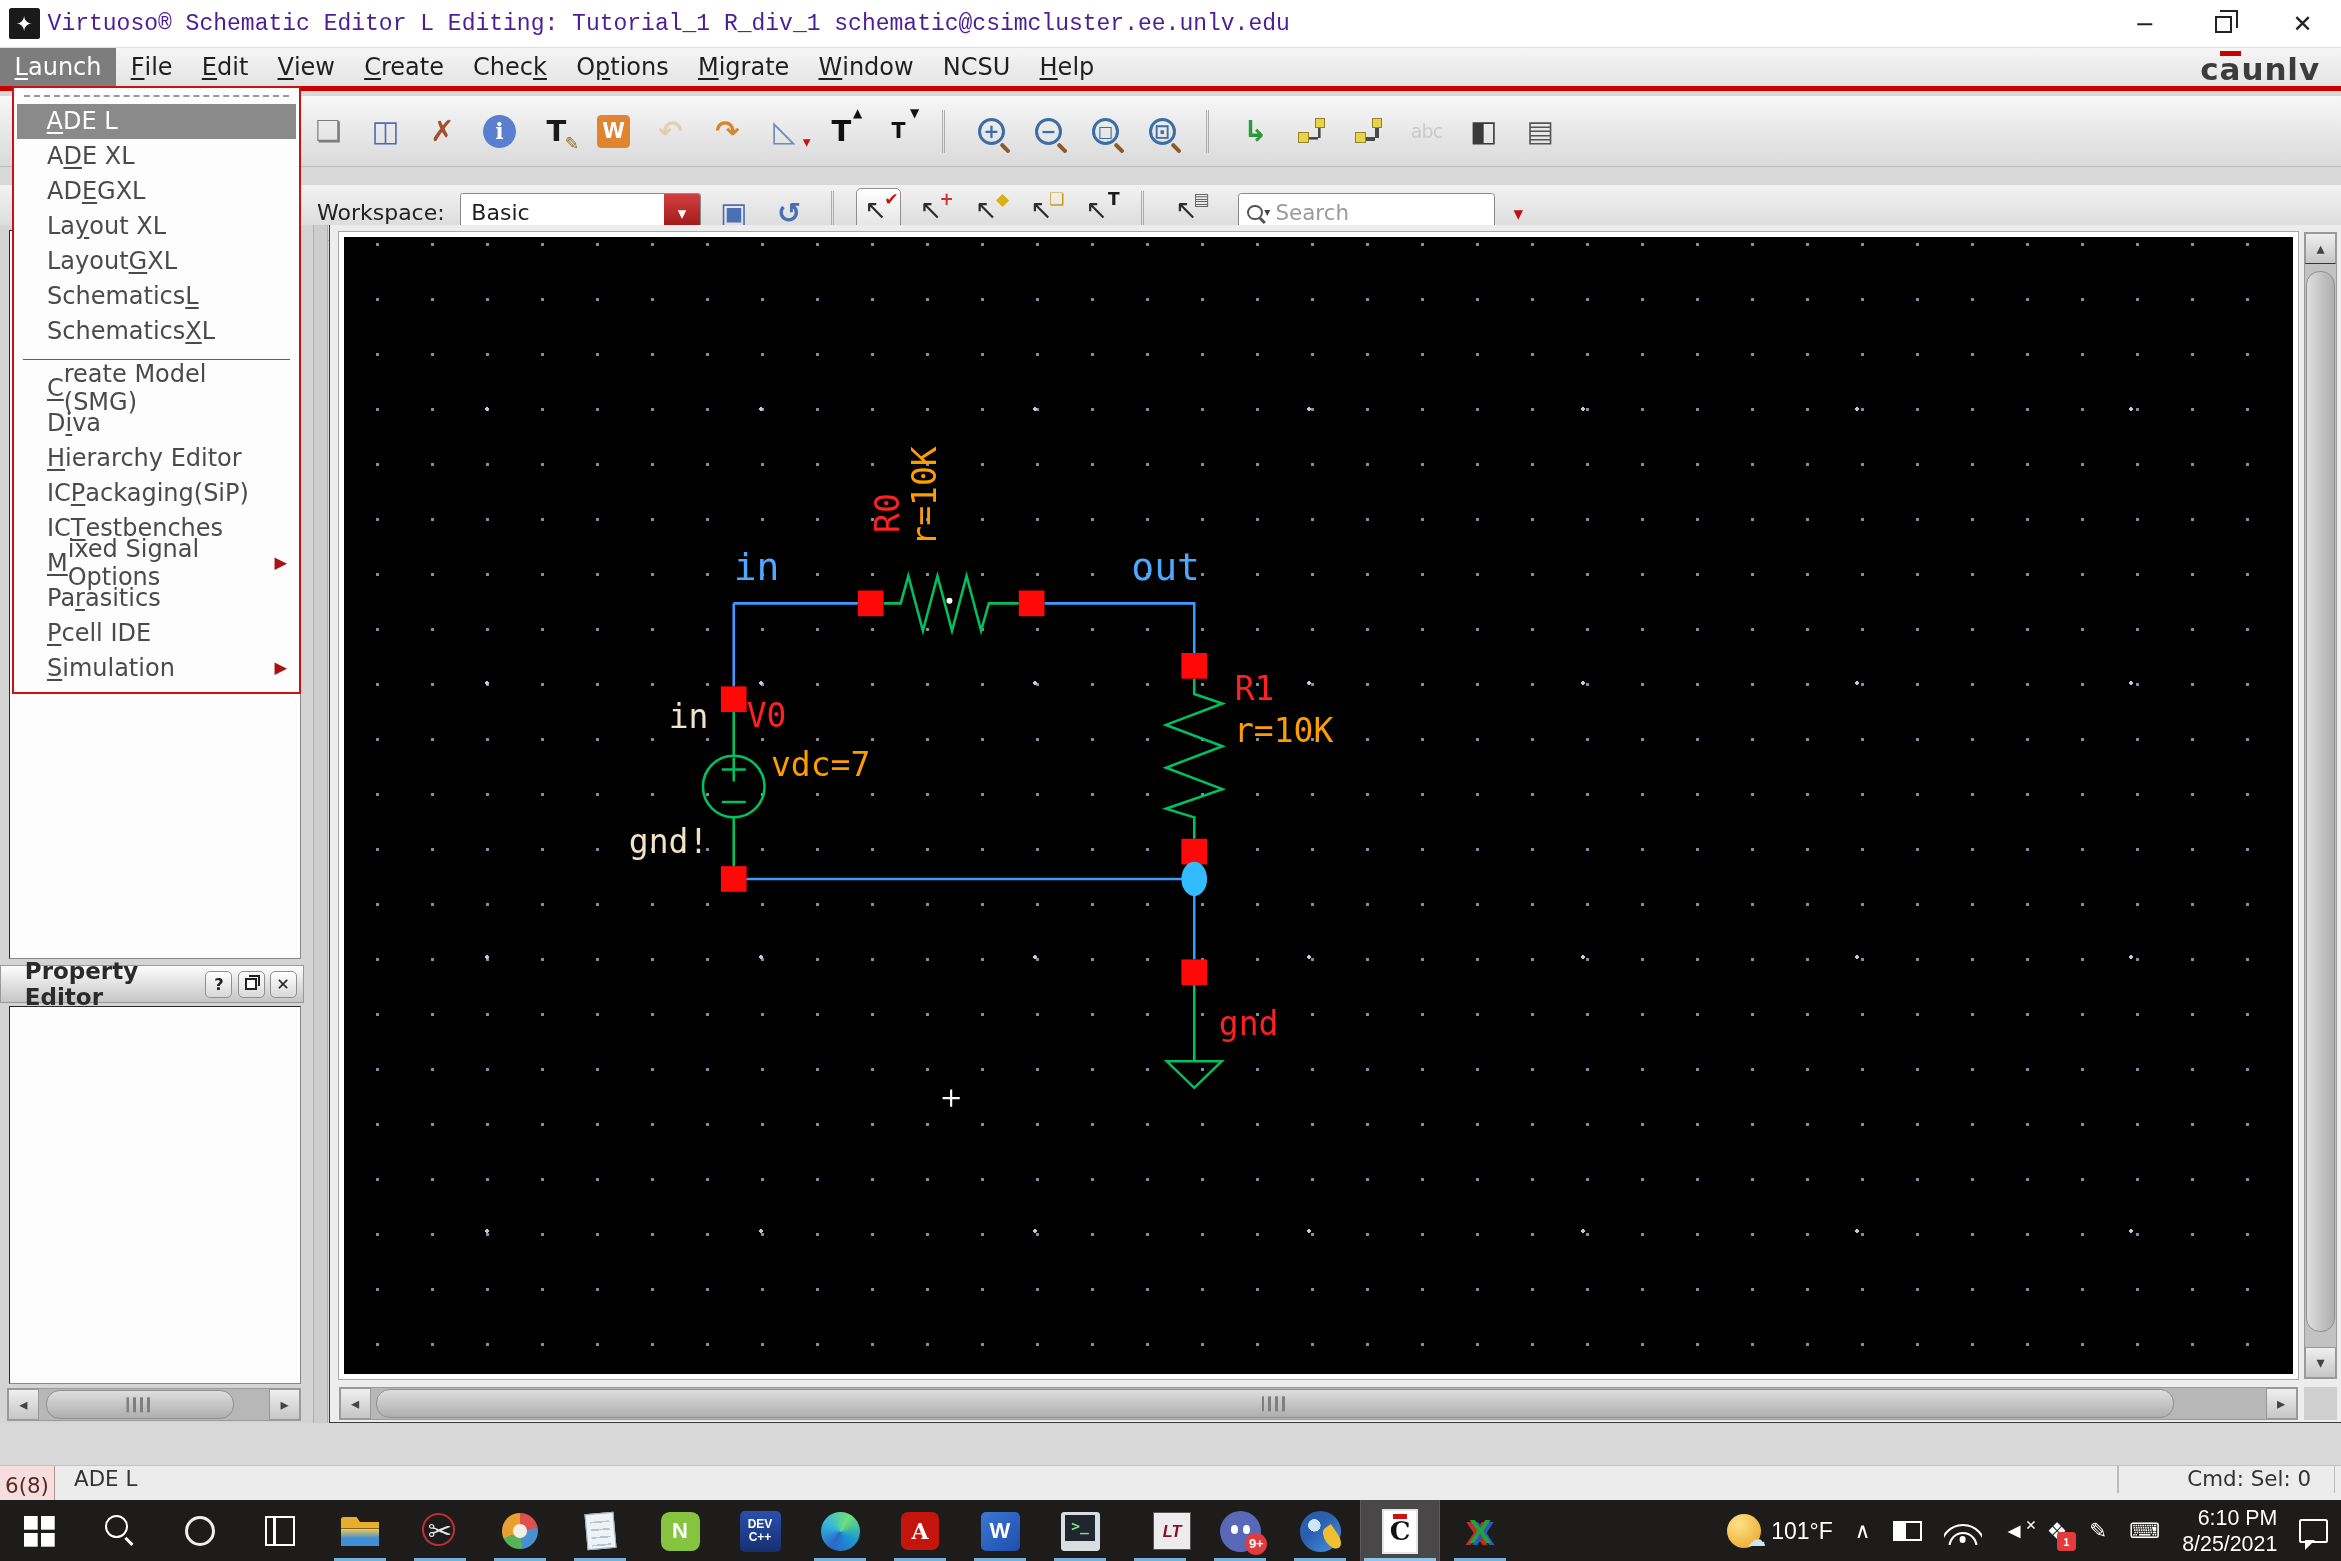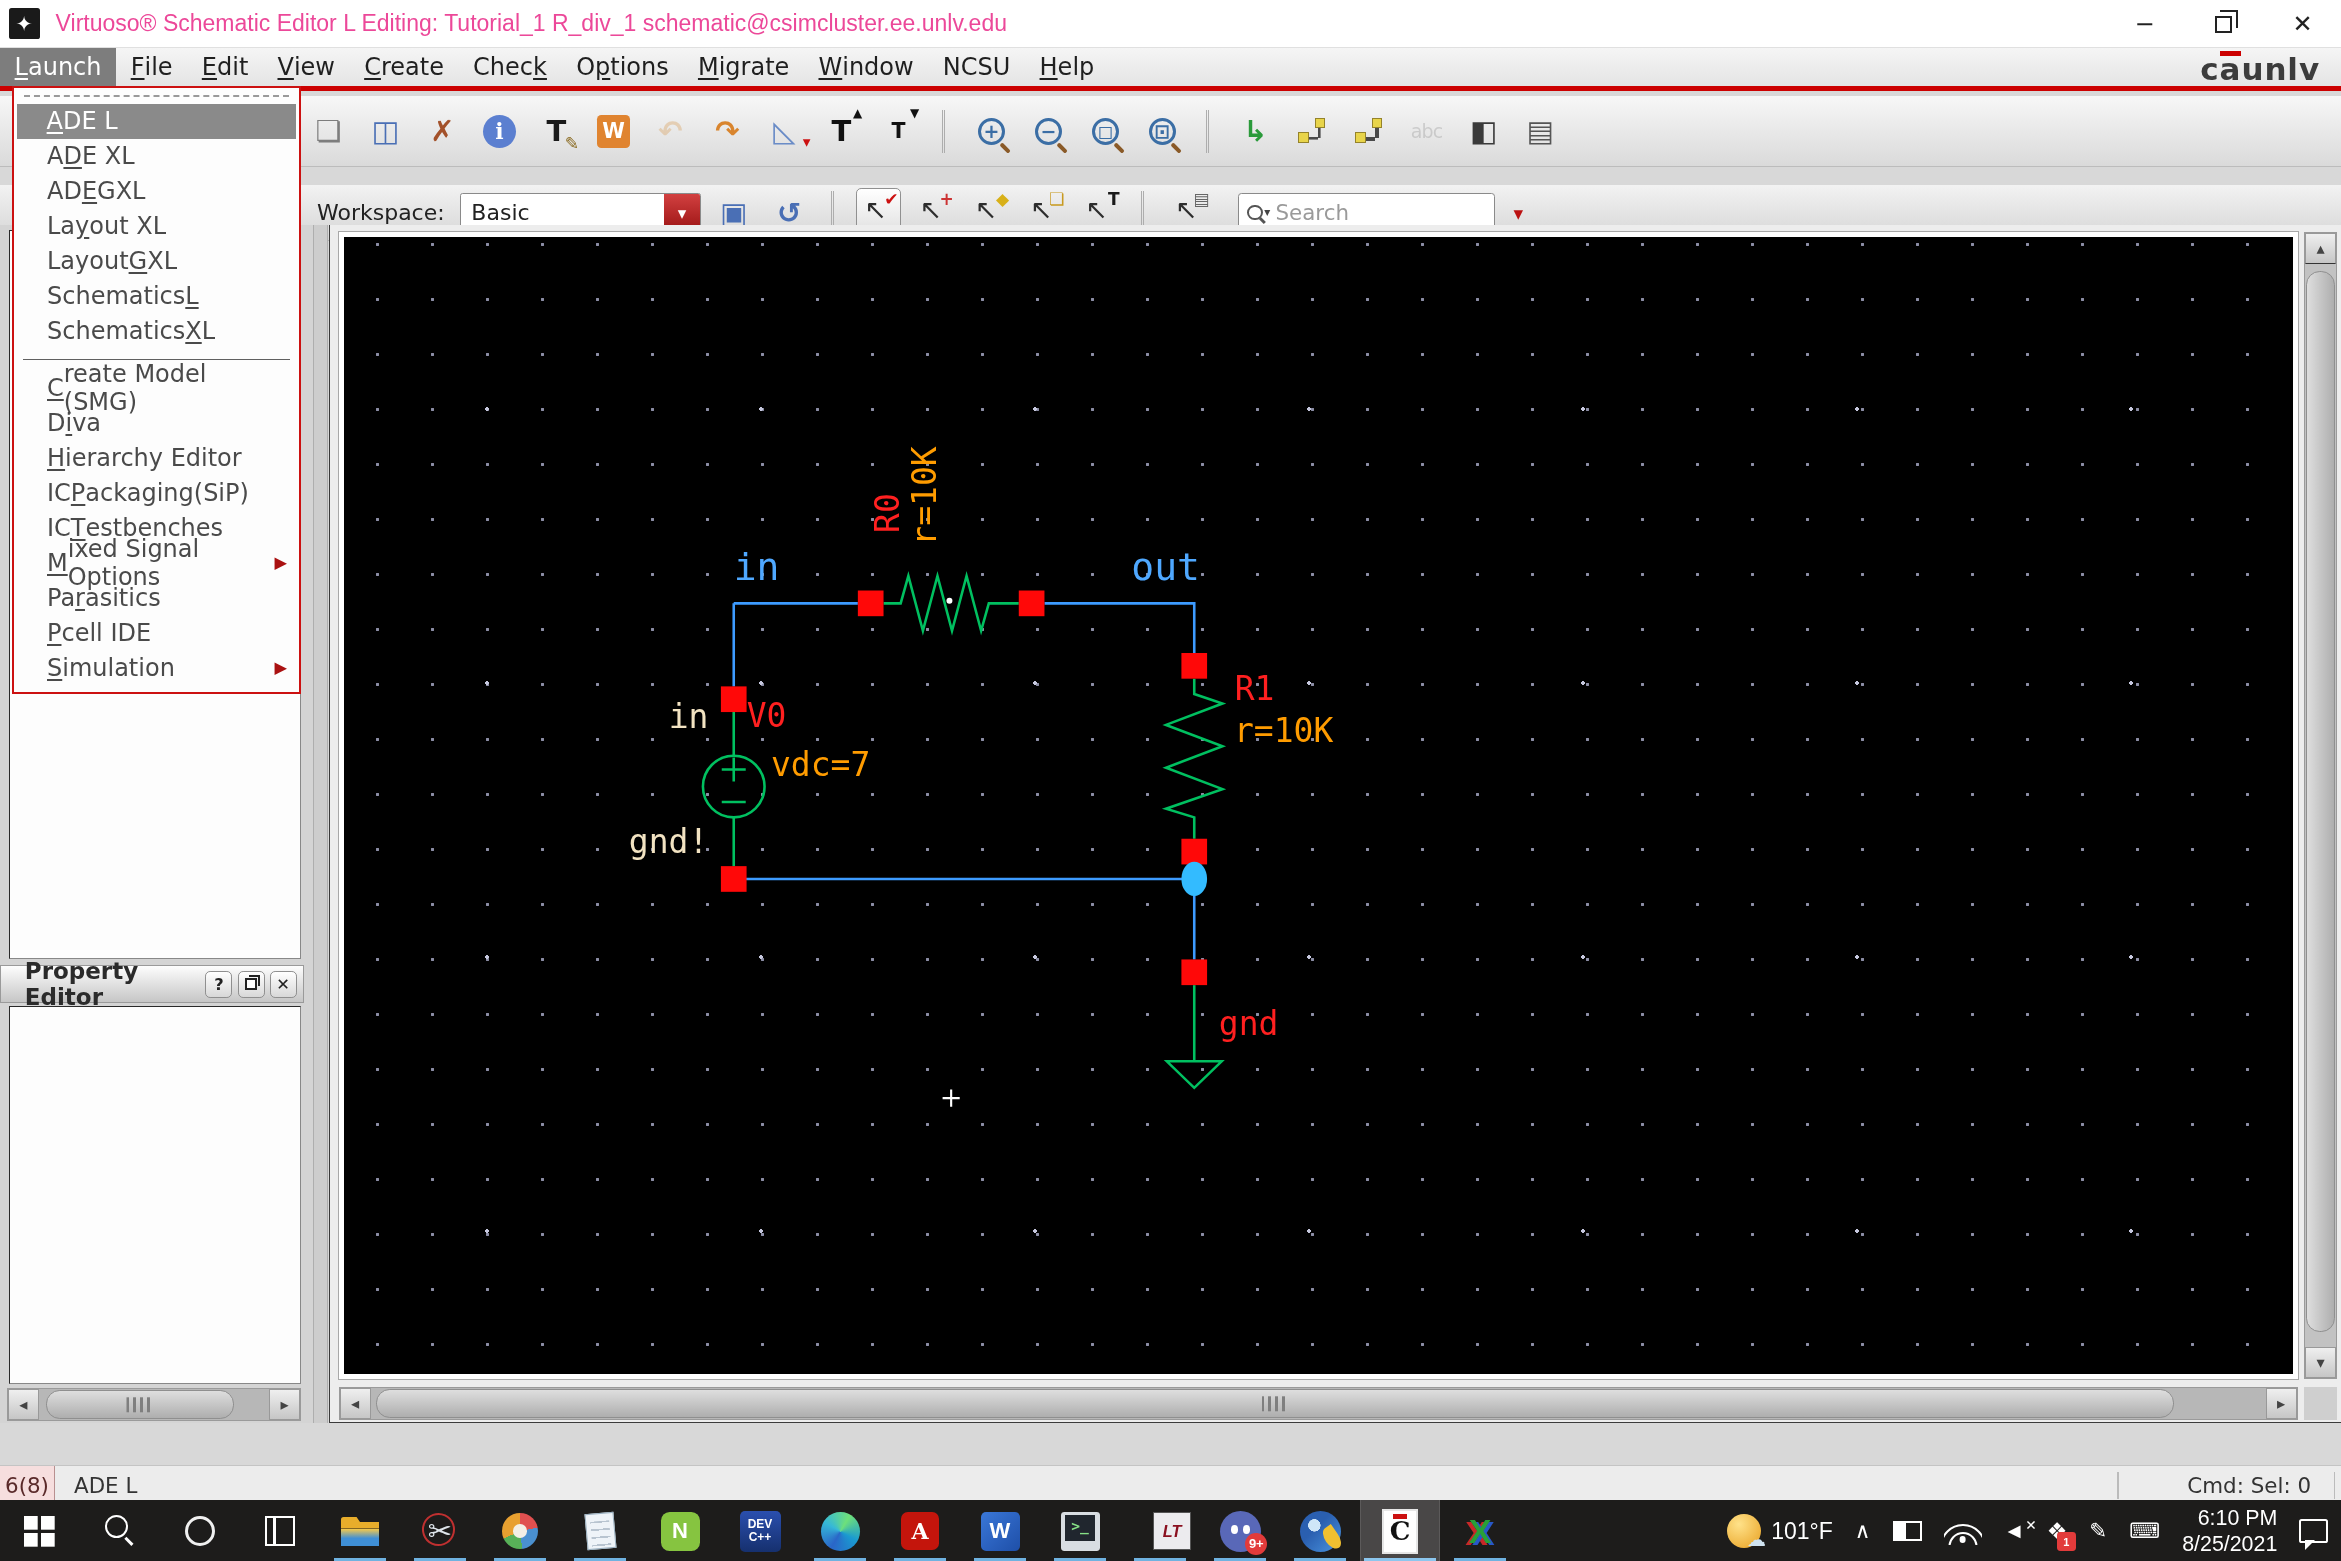--- a/index.html
+++ b/index.html
@@ -5,21 +5,21 @@
   *{margin:0;padding:0;box-sizing:border-box;}
   html,body{width:2342px;height:1561px;overflow:hidden;background:#d8d8d8;
     font-family:"DejaVu Sans",sans-serif;}
   #root{position:absolute;inset:0;width:2342px;height:1561px;background:#d8d8d8;}
 
   
   .titlebar{position:absolute;left:0;top:0;width:2342px;height:48px;background:#ffffff;
     display:flex;align-items:center;border-bottom:0.9px solid #e0e0e0;}
   .app-icon{width:31px;height:31px;margin-left:8.6px;background:#1a1a1a;border-radius:2.6px;
     color:#fff;display:flex;align-items:center;justify-content:center;font-size:20.5px;}
-  .title-text{margin-left:16px;font-size:23px;color:#ec4899;font-family:Liberation Sans, sans-serif;}
+  .title-text{margin-left:8px;font-size:23px;color:#4c1d95;font-family:Liberation Mono, monospace;}
   .wc{position:absolute;right:0;top:0;height:48px;display:flex;}
   .wc .wcb{width:79px;height:48px;display:flex;align-items:center;justify-content:center;
     font-size:24px;color:#222;}
   .restore-ic{position:relative;width:17px;height:17px;border:2.6px solid #222;background:#fff;}
   .restore-ic::before{content:"";position:absolute;left:2.6px;top:-7.7px;width:16.3px;height:16.3px;
     border:2.6px solid #222;border-bottom:none;border-left:none;background:transparent;}
 
   
   .menubar{position:absolute;left:0;top:48px;width:2342px;height:43px;
     background:linear-gradient(#f5f5f5,#e4e4e4);border-bottom:5.1px solid #cc0000;
@@ -153,21 +153,21 @@
 
   
   .status{position:absolute;left:0;top:1424px;width:2342px;height:42px;
     background:linear-gradient(#fbfbfb,#d2d2d2);border-top:2.6px solid #161616;
     font-size:21.4px;color:#333;display:flex;align-items:center;}
   .grip{width:8.6px;height:22px;margin:0 8.6px 0 6.8px;
     background:repeating-linear-gradient(90deg,#9a9a9a 0 1.7px,transparent 1.7px 4.3px);}
   .status .mid{position:absolute;left:50%;transform:translateX(-50%);}
   .status .right{position:absolute;right:12px;}
   .inforow{position:absolute;left:0;top:1465px;width:2342px;height:40px;background:#ececec;
-    border-top:1.7px solid #c4c4c4;font-size:21.4px;color:#333;display:flex;align-items:center;}
+    border-top:1.7px solid #c4c4c4;font-size:21.4px;color:#333;display:flex;align-items:flex-start;}
   .counterbox{width:55px;height:100%;background:#f6dede;border-right:1.7px solid #b89090;
     display:flex;align-items:center;justify-content:center;color:#5a2a2a;}
   .modetxt{margin-left:19px;}
   .cmdtxt{position:absolute;right:31px;}
   .isep{position:absolute;right:223px;width:1.7px;height:70%;background:#bbb;}
   .isep2{position:absolute;right:6.8px;width:1.7px;height:70%;background:#bbb;}
 
   
   .taskbar{position:absolute;left:0;top:1500px;width:2342px;height:62px;background:#1d1c1b;
     display:flex;align-items:stretch;font-family:"Liberation Sans",sans-serif;}

